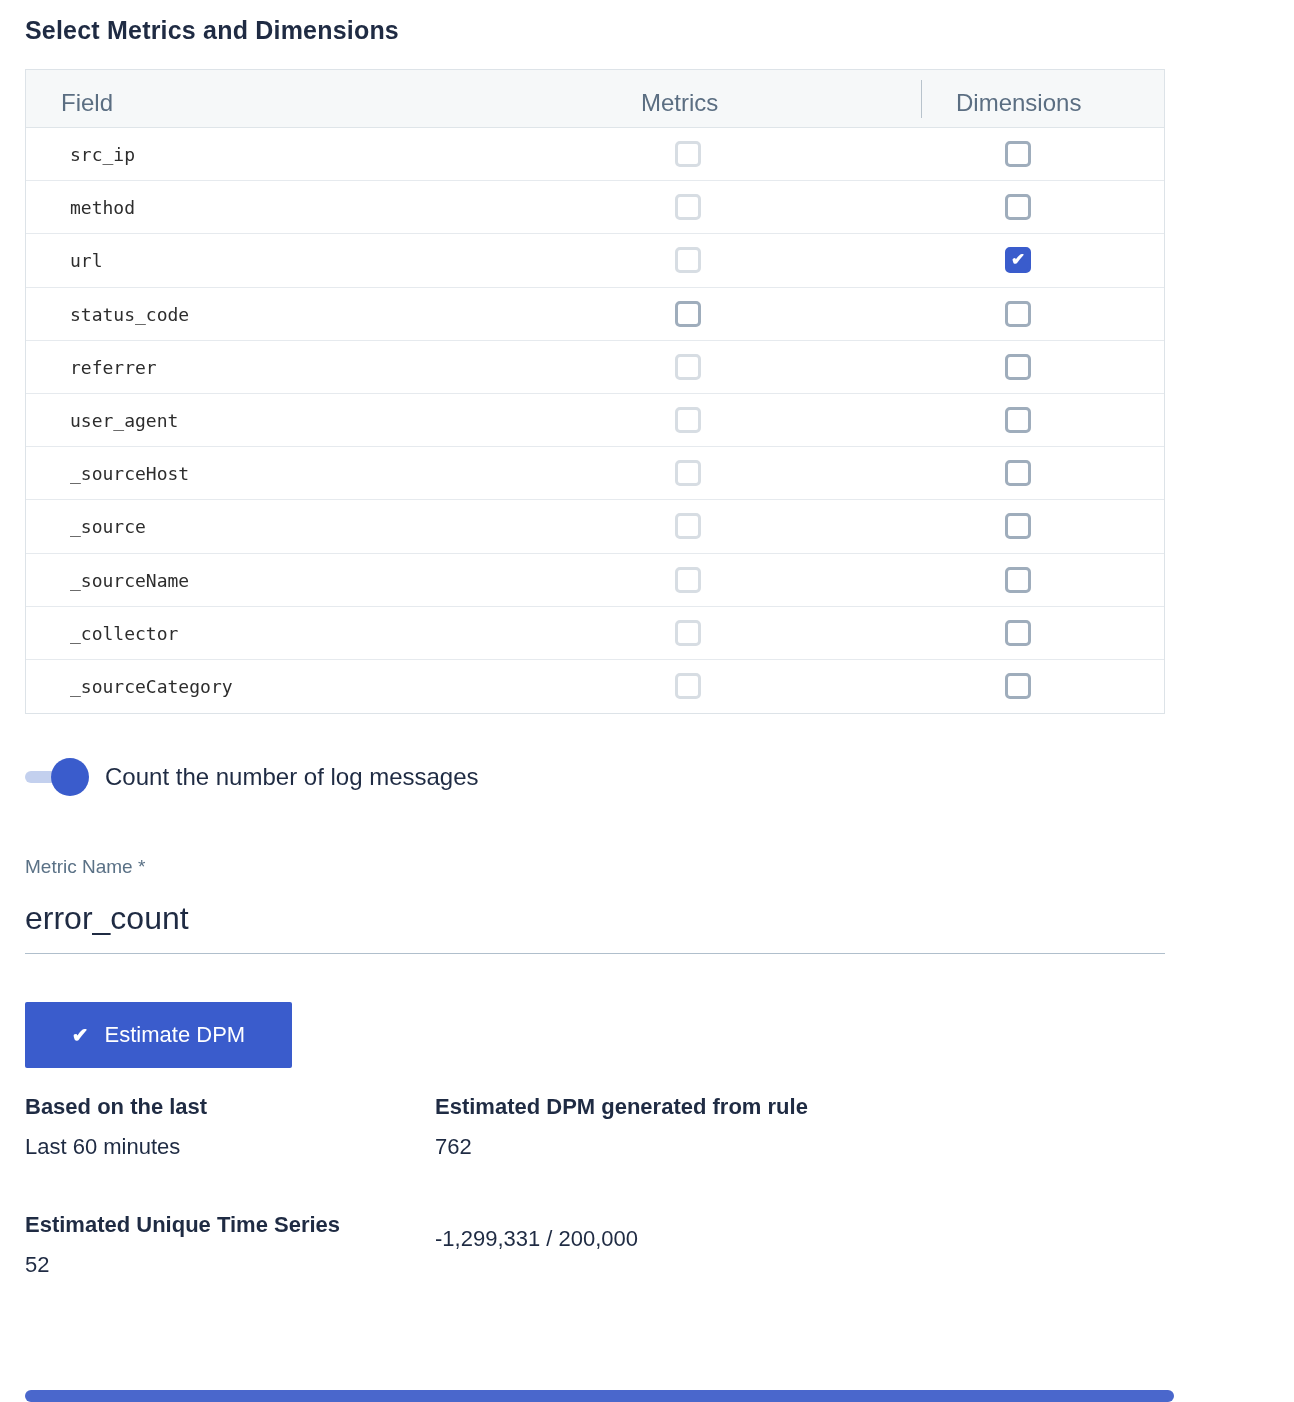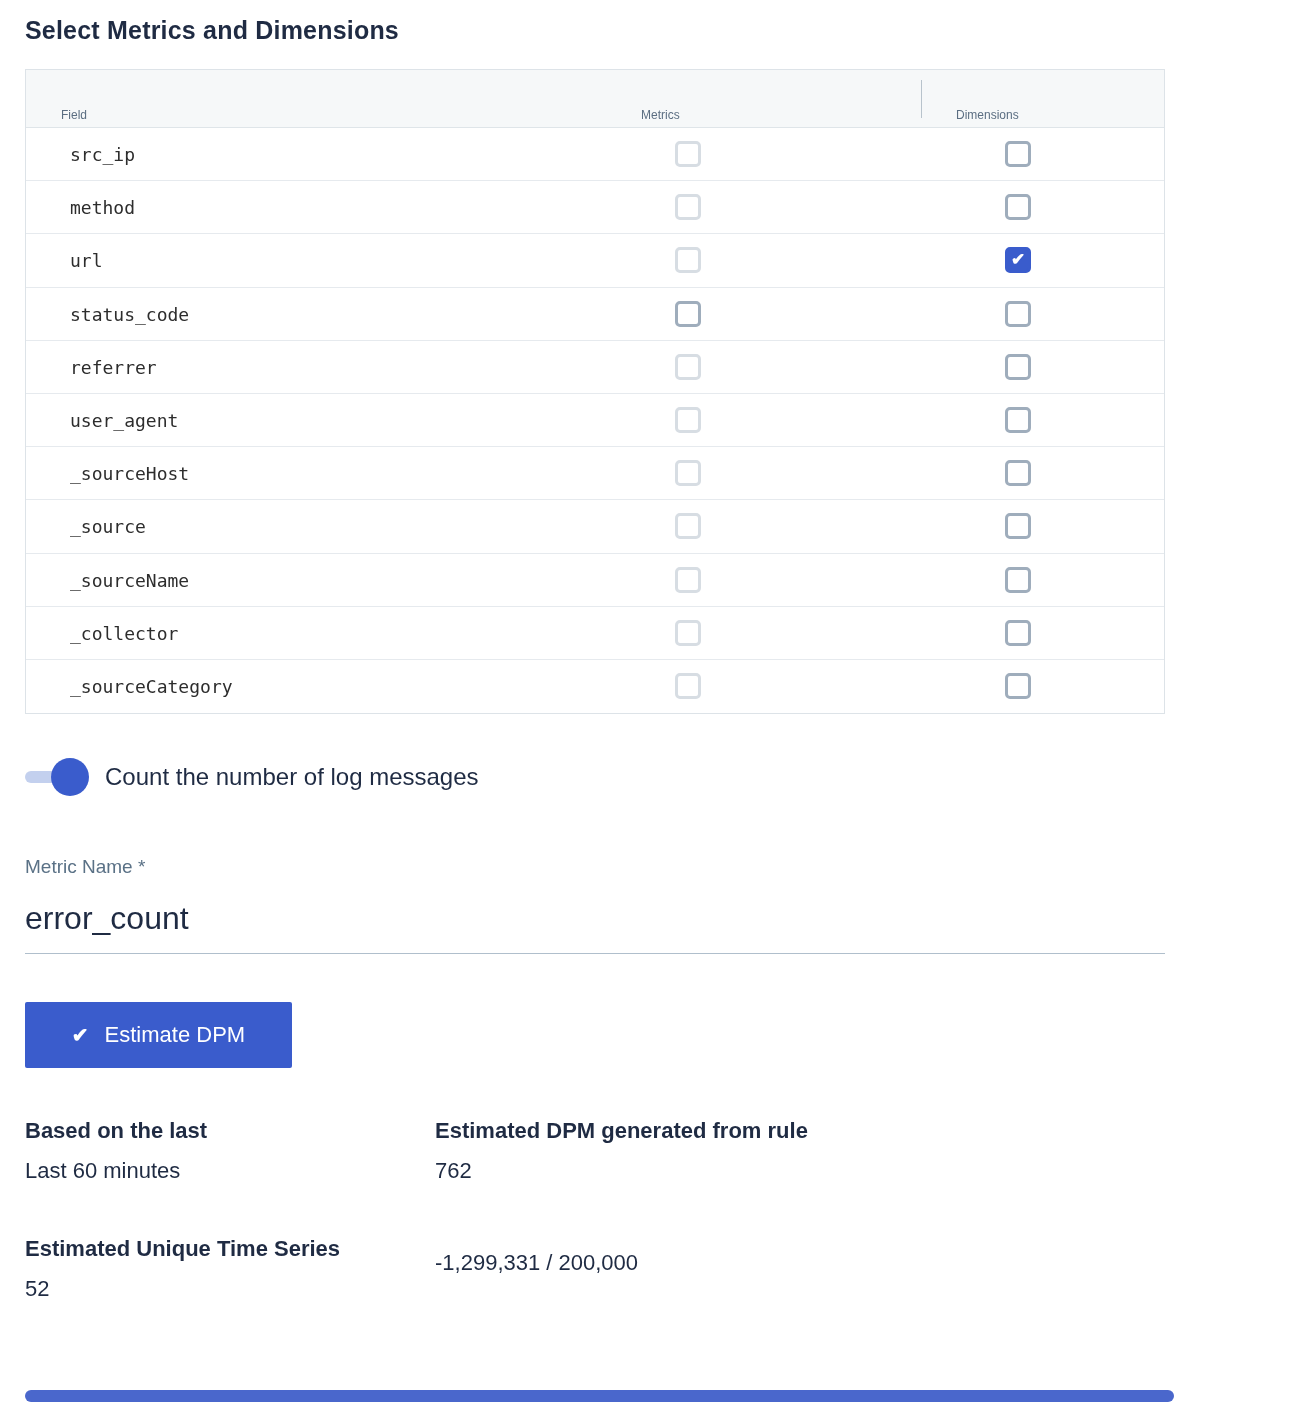--- a/index.html
+++ b/index.html
@@ -29,22 +29,22 @@
     font-size:25px;font-weight:700;color:var(--title-text);
     letter-spacing:.2px;margin-bottom:24px;
   }
   
   .field-table{border:1px solid var(--border-outer);}
   .thead{
     position:relative;height:58px;background:#f6f8f9;
     border-bottom:1px solid #dfe5e9;
   }
   .thead .col-label{
-    position:absolute;top:16px;line-height:58px;
-    font-size:12px;color:var(--header-text);text-align:right;
+    position:absolute;top:4px;line-height:58px;
+    font-size:24px;color:var(--header-text);text-align:right;
   }
   .col-field{left:35px;}
   .col-metrics{left:615px;}
   .col-dims{left:930px;}
   .head-divider{
     position:absolute;left:895px;top:10px;width:1px;height:38px;
     background:#b8c3cc;
   }
   .trow{
     position:relative;height:53.2px;border-bottom:1px solid var(--border-row);
@@ -97,21 +97,21 @@
   .estimate-btn{
     margin-top:48px;width:267px;height:66px;
     background:var(--accent);color:#fff;border:none;border-radius:2px;
     font-family:"Liberation Sans",sans-serif;font-size:22px;
     display:flex;align-items:center;justify-content:center;gap:16px;
     cursor:pointer;
   }
   .estimate-btn .check-glyph{font-size:20px;font-weight:700;line-height:1;}
   
   .results{
-    margin-top:50px;display:grid;
+    margin-top:26px;display:grid;
     grid-template-columns:410px auto;row-gap:52px;
   }
   .result-label{font-size:22px;font-weight:700;color:var(--title-text);}
   .result-value{margin-top:14px;font-size:22px;color:var(--title-text);}
   
   .bottom-bar{
     position:absolute;left:25px;right:26px;bottom:0;height:12px;
     background:#4a67cc;border-radius:6px;
   }
 </style>

